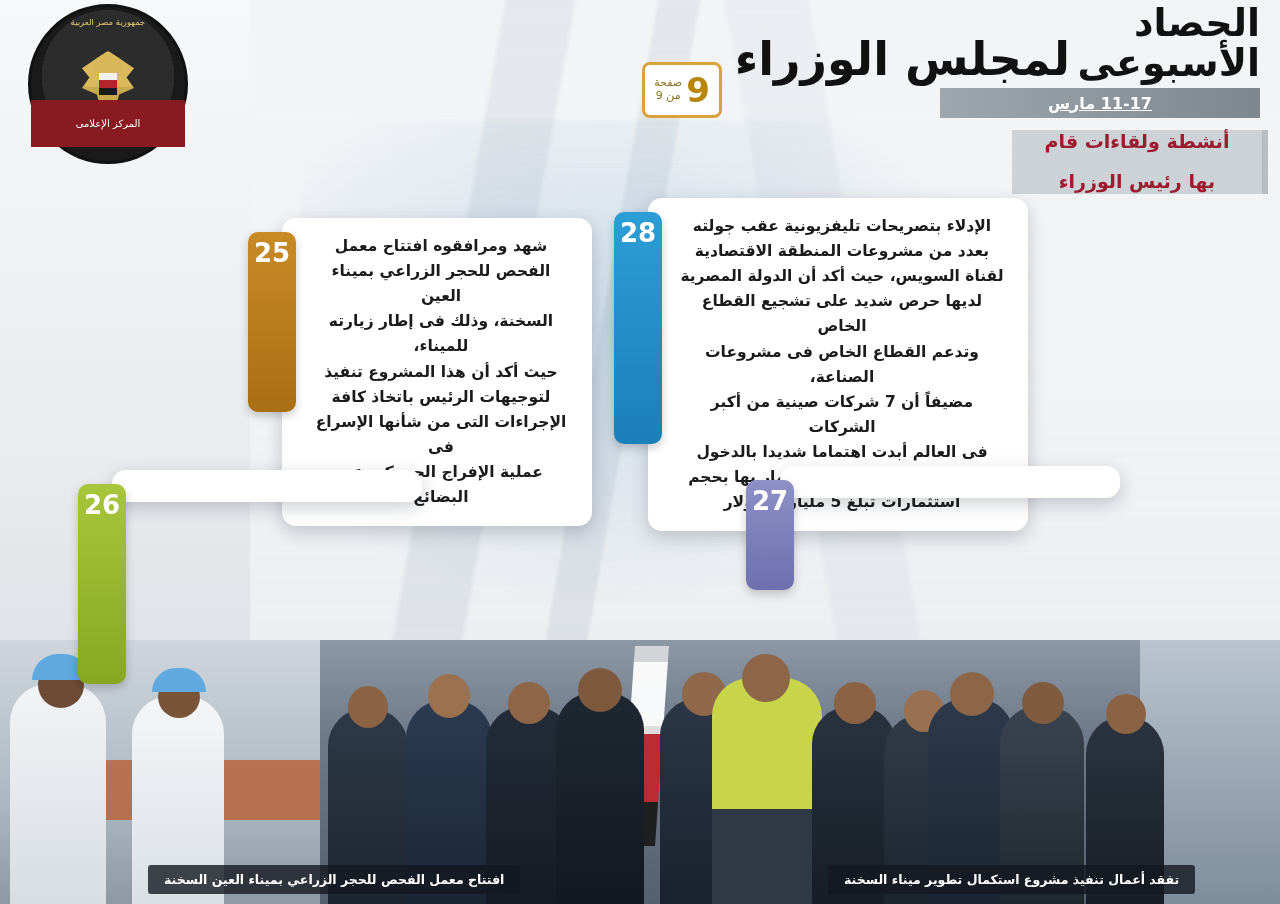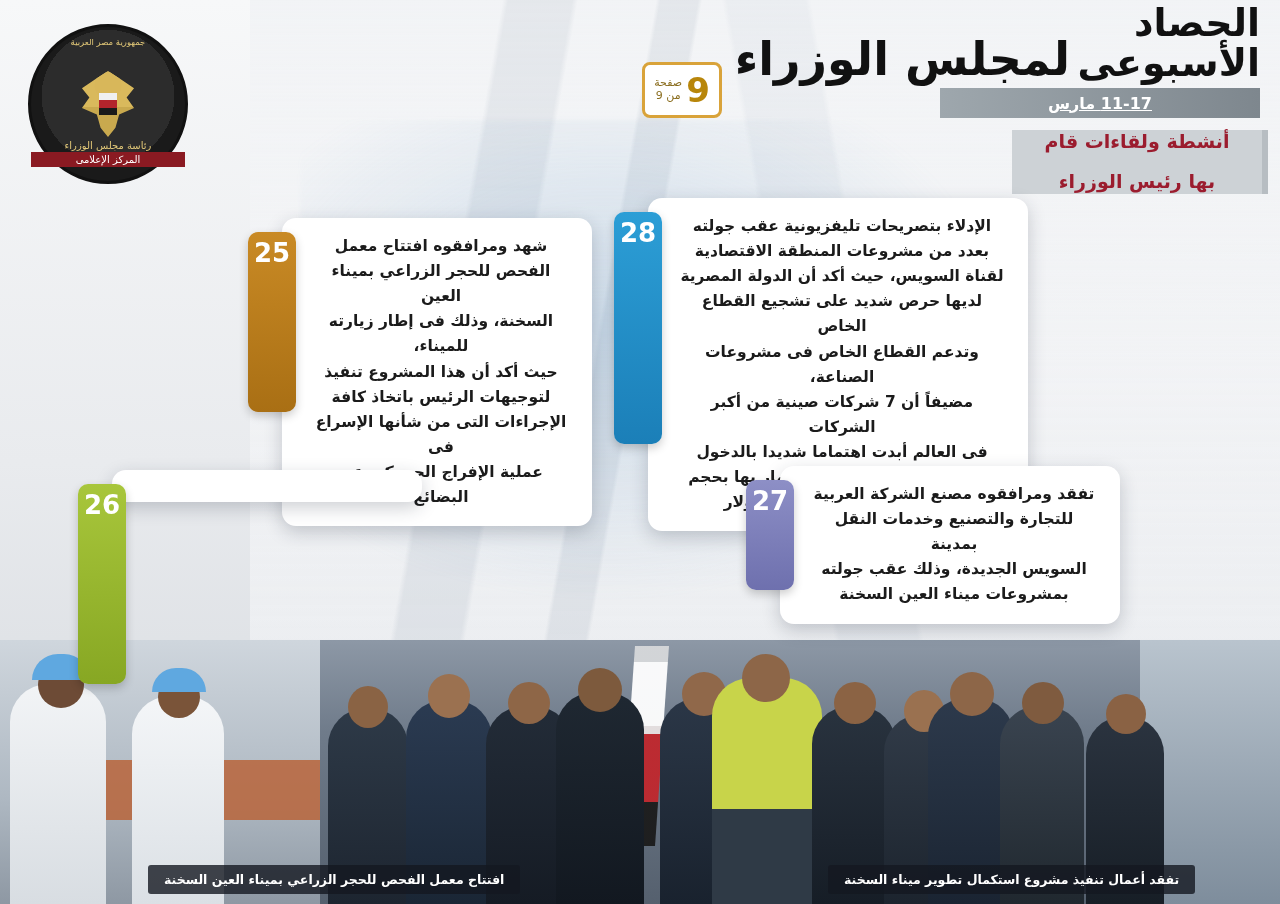--- a/index.html
+++ b/index.html
@@ -107,38 +107,38 @@
   .page-badge {
     position: absolute; right: 558px; top: 62px; width: 80px; height: 56px;
     background: #ffffff; border: 3px solid #d9a33a; border-radius: 8px;
     display: flex; align-items: center; justify-content: center; gap: 4px;
   }
   .page-badge .num { font-size: 34px; font-weight: bold; color: #b8860b; }
   .page-badge .of { font-size: 11px; color: #8a6d1e; line-height: 1.15; text-align: center; }
 
   
   .logo {
-    position: absolute; left: 28px; top: 24px; width: 160px; height: 160px;
+    position: absolute; left: 28px; top: 4px; width: 160px; height: 160px;
     border-radius: 50%;
     background: radial-gradient(circle at 50% 45%, #2c2c2c 0 58%, #1a1a1a 58% 100%);
     border: 3px solid #111;
     display: flex; align-items: center; justify-content: center;
     color: #e8c766; text-align: center;
   }
   .logo .ring-text-top {
     position: absolute; top: 10px; width: 100%; text-align: center;
     font-size: 8.5px; color: #e2c878; letter-spacing: .5px;
   }
   .logo .ring-text-bottom {
     position: absolute; bottom: 30px; width: 100%; text-align: center;
     font-size: 10px; color: #e2c878;
   }
   .logo .ring-text-bottom2 {
     position: absolute; bottom: 14px; width: 100%; text-align: center;
-    font-size: 10px; color: #fff; background: #8a1a22; padding: 2px 0;
+    font-size: 10px; color: #fff; background: #8a1a22; padding: 18px 0;
   }
   .eagle {
     width: 62px; height: 66px;
     background:
       radial-gradient(circle at 50% 22%, #d8b75a 0 22%, rgba(0,0,0,0) 23%),
       linear-gradient(180deg, #d9b95c 0 55%, #c9a94e 55% 100%);
     clip-path: polygon(50% 0%, 70% 12%, 92% 26%, 80% 40%, 92% 56%, 68% 66%, 62% 86%, 50% 100%, 38% 86%, 32% 66%, 8% 56%, 20% 40%, 8% 26%, 30% 12%);
     position: relative;
   }
   .eagle::after {
@@ -308,24 +308,20 @@
 الفحص للحجر الزراعي بميناء العين
 السخنة، وذلك فى إطار زيارته للميناء،
 حيث أكد أن هذا المشروع تنفيذ
 لتوجيهات الرئيس باتخاذ كافة
 الإجراءات التى من شأنها الإسراع فى
 عملية الإفراج الجمركى عن البضائع</p>
 </div>
 
 <div class="card" id="card27">
   <div class="tab">27</div>
-  <p>تفقد ومرافقوه مصنع الشركة العربية
-للتجارة والتصنيع وخدمات النقل بمدينة
-السويس الجديدة، وذلك عقب جولته
-بمشروعات ميناء العين السخنة</p>
 </div>
 
 <div class="card" id="card26">
   <div class="tab">26</div>
 </div>
 
 <div class="caption" id="cap-left">افتتاح معمل الفحص للحجر الزراعي بميناء العين السخنة</div>
 <div class="caption" id="cap-right">تفقد أعمال تنفيذ مشروع استكمال تطوير ميناء السخنة</div>
 
 </body></html>

